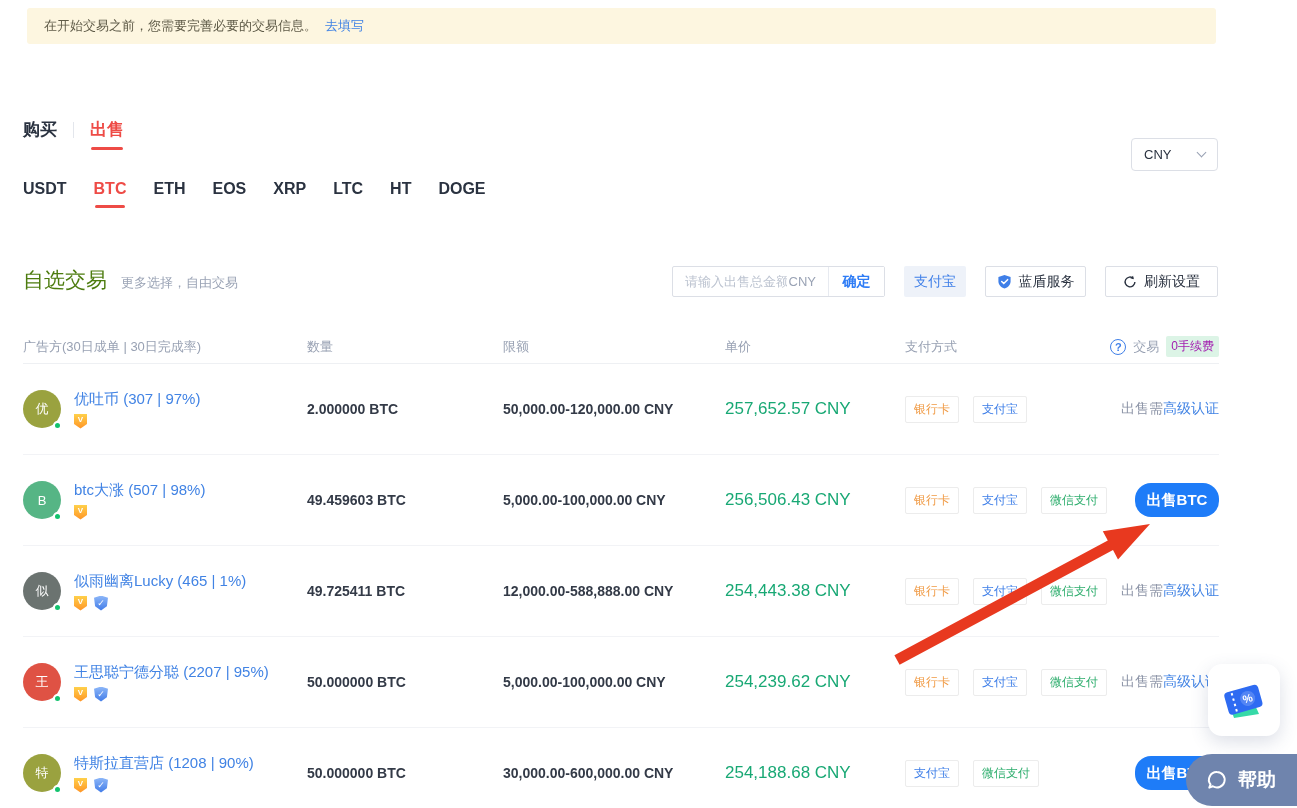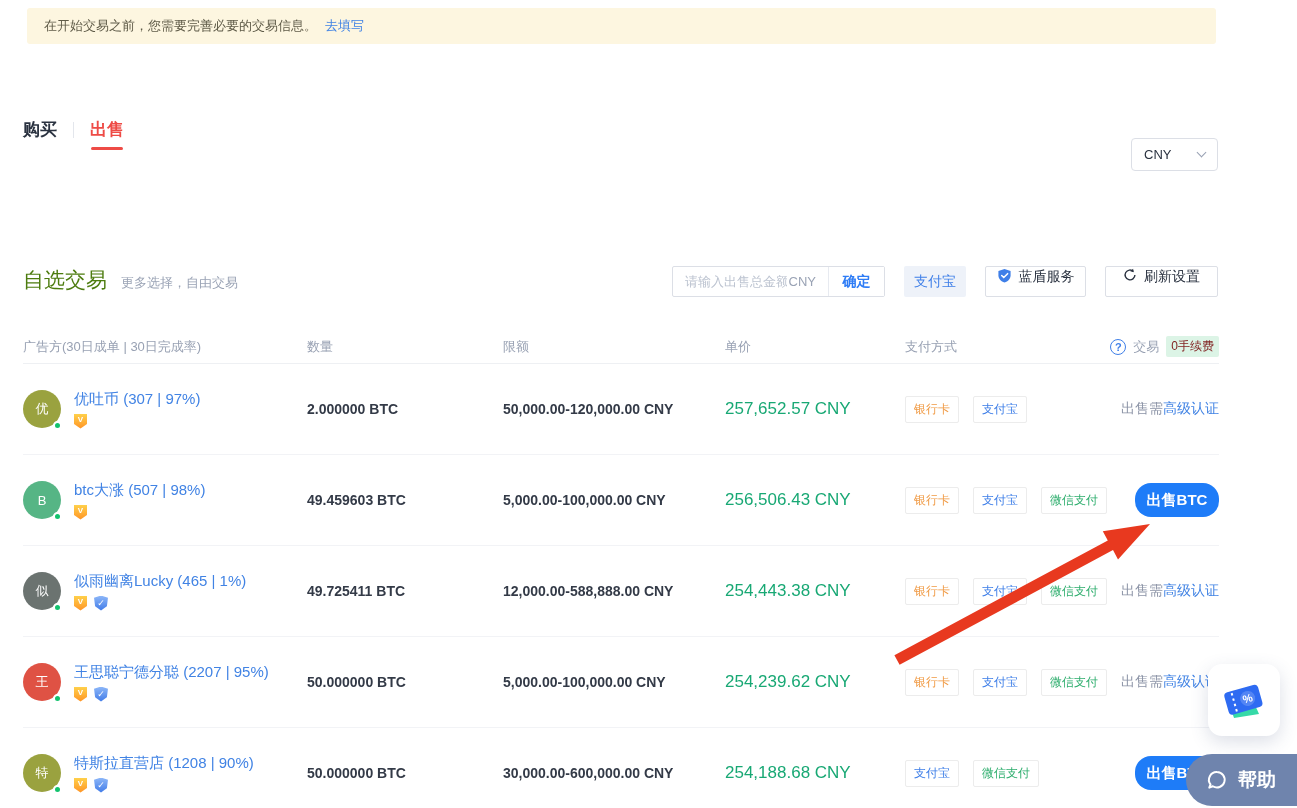--- a/index.html
+++ b/index.html
@@ -46,39 +46,39 @@
     width:213px; background:#fff; }
   .amount-input { border:none; outline:none; flex:1; min-width:0; padding:0 0 0 12px;
     font-size:13px; color:#2a3240; font-family:inherit; background:transparent;text-align:center; }
   .amount-input::placeholder { color:#bcc3d0; }
   .amount-cny { font-size:13px; color:#9aa3b5; padding:0 12px 0 2px; }
   .confirm-btn { width:56px; height:100%; border:none; border-left:1px solid #e7eaf0; background:#fff;
     color:#2f7df6; font-size:14px; font-weight:bold; cursor:pointer; font-family:inherit; }
   .alipay-btn { width:62px; background:#eef2f9; border:none; border-radius:2px; color:#3f7fe8;
     font-size:14px; cursor:pointer; font-family:inherit; }
   .outline-btn { background:#fff; border:1px solid #dcdfe6; border-radius:2px; display:flex;
-    justify-content:center; gap:7px; font-size:14px; color:#2a3240;
+    align-items:center; justify-content:center; gap:7px; font-size:14px; color:#2a3240;
     cursor:pointer; font-family:inherit; }
   .shield-btn { width:101px; }
   .refresh-btn { width:113px; }
 
   
   .table { position:absolute; left:23px; top:330px; width:1196px; }
   .thead { display:flex; align-items:center; height:34px; font-size:13px; color:#98a1b3;
     border-bottom:1px solid #eef0f3; }
   .col-adv { width:284px; display:flex; align-items:center; }
   .col-qty { width:196px; }
   .col-limit { width:222px; }
   .col-price { width:180px; }
   .col-pay { width:195px; }
   .col-action { flex:1; display:flex; justify-content:flex-end; align-items:center; }
   .th-trade { display:flex; align-items:center; gap:7px; }
   .q-icon { width:16px; height:16px; border-radius:50%; border:1px solid #3f7fe8; color:#3f7fe8;
     font-size:11px; font-weight:bold; display:flex; align-items:center; justify-content:center; }
-  .fee-badge { background:#dcf4e6; color:#7f1d1d; font-size:12px; padding:2px 5px; border-radius:2px; }
+  .fee-badge { background:#dcf4e6; color:#a21caf; font-size:12px; padding:2px 5px; border-radius:2px; }
 
   .row { display:flex; align-items:center; height:91px; border-bottom:1px solid #f2f3f6; }
   .avatar { width:38px; height:38px; border-radius:50%; position:relative; display:flex;
     align-items:center; justify-content:center; color:#fff; font-size:13px; flex:none; cursor:pointer; }
   .online-dot { position:absolute; right:-1px; bottom:-2px; width:9px; height:9px; border-radius:50%;
     background:#12c26e; border:2px solid #fff; }
   .adv-info { margin-left:13px; }
   .adv-name { font-size:15px; color:#4183e4; text-decoration:none; cursor:pointer; display:block; }
   .badge-list { display:flex; gap:7px; margin-top:5px; height:15px; }
   .badge-v { width:13px; height:15px; background:linear-gradient(180deg,#ffd04a,#ff9325);
@@ -117,20 +117,30 @@
     <span>在开始交易之前，您需要完善必要的交易信息。</span>
     <a>去填写</a>
   </div>
 
   <div class="trade-tabs">
     <span class="trade-tab">购买</span>
     <span class="trade-divider"></span>
     <span class="trade-tab active">出售</span>
   </div>
 
+  <div class="coin-tabs">
+    <span class="coin-tab">USDT</span>
+    <span class="coin-tab active">BTC</span>
+    <span class="coin-tab">ETH</span>
+    <span class="coin-tab">EOS</span>
+    <span class="coin-tab">XRP</span>
+    <span class="coin-tab">LTC</span>
+    <span class="coin-tab">HT</span>
+    <span class="coin-tab">DOGE</span>
+  </div>
 
   <div class="currency-select">
     <span>CNY</span>
     <span class="chevron-down"></span>
   </div>
 
   <div class="section-head">
     <span class="section-title">自选交易</span>
     <span class="section-sub">更多选择，自由交易</span>
   </div>

